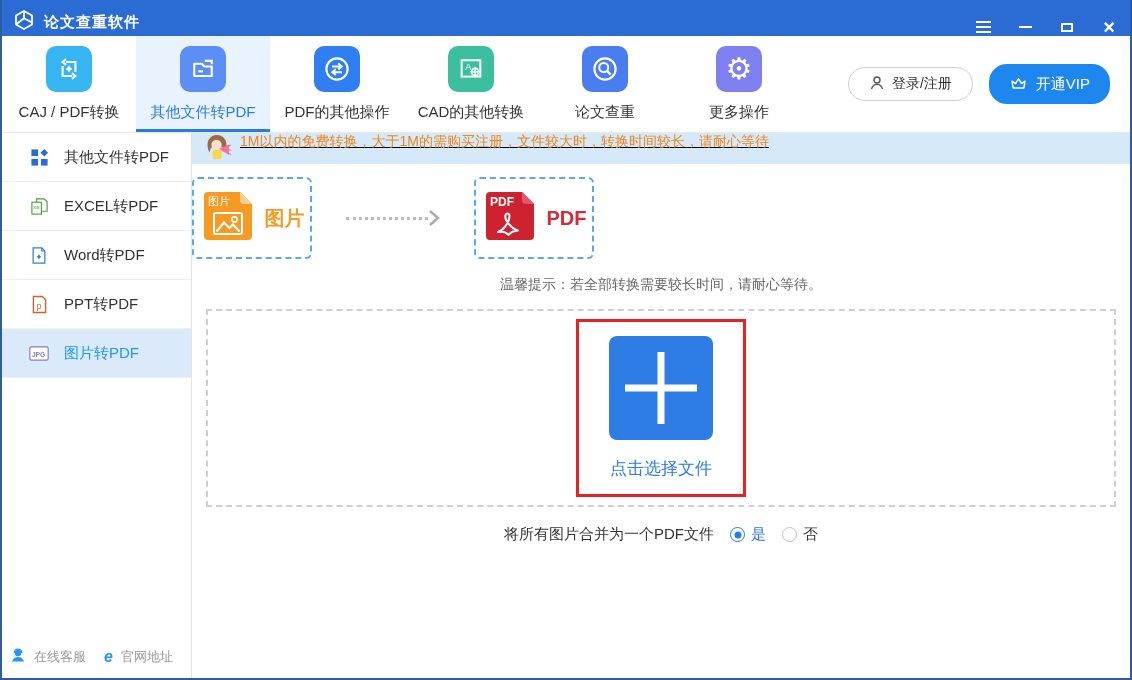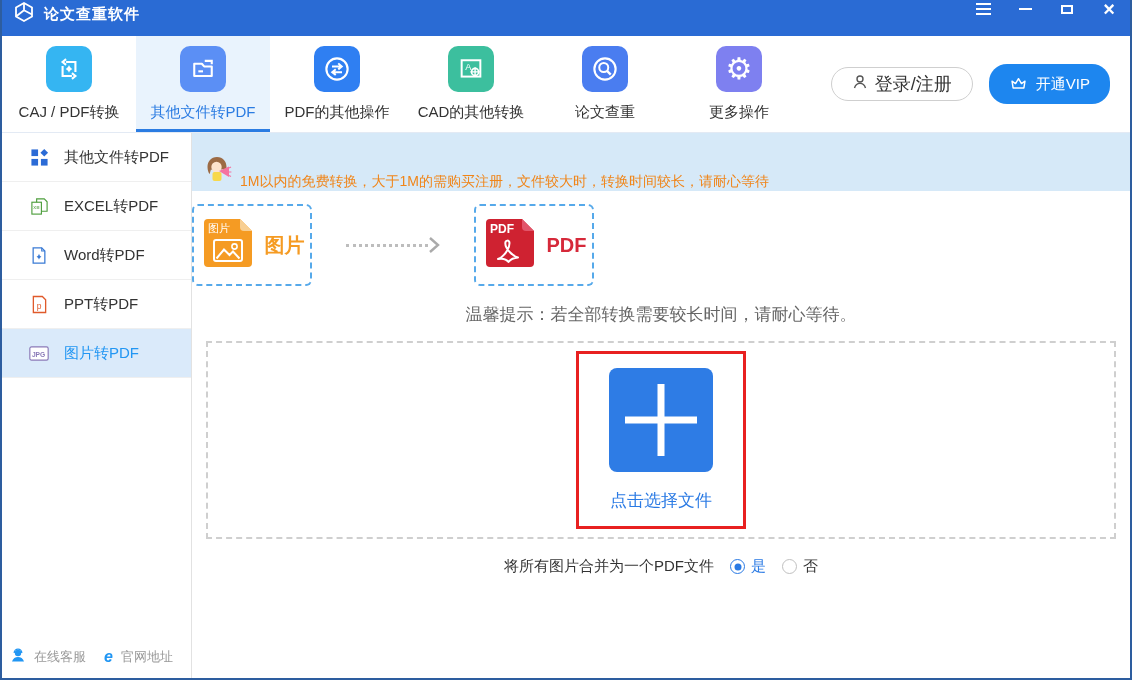--- a/index.html
+++ b/index.html
@@ -1,20 +1,20 @@
 <!DOCTYPE html>
 <html><head>
 <meta charset="utf-8">
 <style>
   * { margin:0; padding:0; box-sizing:border-box; }
   html,body { width:1132px; height:680px; font-family:"Liberation Sans", sans-serif; background:#fff; }
   .window { width:1132px; height:680px; border-left:2px solid #2d5d9f; border-right:2px solid #2d5d9f; border-bottom:2px solid #2d5d9f; display:flex; flex-direction:column; background:#fff; overflow:hidden; }
 
   
-  .titlebar { height:36px; background:#2a6bd4; display:flex; align-items:flex-start; padding:0 12px 0 10px; flex:none; }
+  .titlebar { height:36px; background:#2a6bd4; display:flex; align-items:flex-end; padding:0 12px 0 10px; flex:none; }
   .title-left { display:flex; align-items:center; gap:8px; }
   .app-title { color:#fff; font-size:15px; font-weight:bold; letter-spacing:1px; }
   .title-controls { margin-left:auto; display:flex; align-items:center; gap:24px; }
   .ctl { width:18px; height:18px; display:flex; align-items:center; justify-content:center; cursor:pointer; }
   .ctl-menu { flex-direction:column; gap:3px; }
   .ctl-menu i { display:block; width:15px; height:2px; background:#fff; }
   .ctl-min i { display:block; width:13px; height:2px; background:#fff; }
   .ctl-max i { display:block; width:12px; height:9px; border:2px solid #fff; }
   .ctl-close { color:#fff; font-size:20px; line-height:1; font-weight:bold; }
 
@@ -22,45 +22,45 @@
   .navbar { height:97px; background:#fff; display:flex; align-items:stretch; border-bottom:1px solid #e3eaf4; flex:none; }
   .tab { min-width:134px; padding:0 8px; display:flex; flex-direction:column; align-items:center; justify-content:center; gap:11px; cursor:pointer; }
   .tab-label { font-size:15px; color:#333; white-space:nowrap; }
   .tab.active { background:#e9f3fd; box-shadow:inset 0 -3px 0 #2b7ce2; }
   .tab.active .tab-label { color:#2b7ce2; }
   .tab-icon { width:46px; height:46px; border-radius:10px; display:flex; align-items:center; justify-content:center; }
   .ti-caj { background:#35b5f2; } .ti-other { background:#5b8ff5; } .ti-pdfop { background:#2f7ff2; }
   .ti-cad { background:#3cbf9e; } .ti-check { background:#4a7df0; } .ti-more { background:#7e80f0; }
   .gear-glyph { color:#fff; font-size:30px; line-height:1; font-family:"DejaVu Sans", sans-serif; }
   .nav-right { margin-left:auto; display:flex; align-items:center; gap:16px; padding-right:20px; }
-  .btn-login { height:34px; border-radius:17px; border:1px solid #cfcfcf; background:#fff; display:flex; align-items:center; gap:7px; padding:0 20px; font-size:18px; color:#333; cursor:pointer; white-space:nowrap; }
+  .btn-login { height:34px; border-radius:17px; border:1px solid #cfcfcf; background:#fff; display:flex; align-items:center; gap:7px; padding:0 20px; font-size:14px; color:#333; cursor:pointer; white-space:nowrap; }
   .btn-vip { height:40px; border-radius:18px; border:none; background:#1d86ef; display:flex; align-items:center; gap:8px; padding:0 20px; font-size:15px; color:#fff; cursor:pointer; white-space:nowrap; }
 
   
   .bodyrow { flex:1; display:flex; min-height:0; }
   .sidebar { width:190px; flex:none; border-right:1px solid #e2e2e2; display:flex; flex-direction:column; background:#fff; }
   .side-item { height:49px; flex:none; display:flex; align-items:center; gap:15px; padding-left:27px; border-bottom:1px solid #efefef; font-size:15px; color:#333; cursor:pointer; }
   .side-item.active { background:#daeafa; color:#2196f3; }
   .side-icon { width:20px; height:20px; display:flex; align-items:center; justify-content:center; }
   .side-footer { margin-top:auto; display:flex; align-items:center; gap:18px; padding:10px 8px 12px 8px; }
   .foot-link { display:flex; align-items:center; gap:8px; font-size:13px; color:#999; cursor:pointer; }
   .e-glyph { color:#2196f3; font-weight:bold; font-style:italic; font-size:16px; line-height:1; }
 
   .content { flex:1; display:flex; flex-direction:column; background:#fff; min-width:0; }
-  .notice { height:58px; flex:none; background:#d6e9f8; display:flex; align-items:flex-end; gap:8px; padding:0 12px; }
+  .notice { height:31px; flex:none; background:#d6e9f8; display:flex; align-items:flex-start; gap:8px; padding:0 12px;text-decoration:underline; }
   .notice-text { color:#f08519; font-size:14px; }
 
   .illustration { margin-top:13px; display:flex; align-items:center; gap:34px; }
   .conv-card { width:120px; height:82px; border:2px dashed #56a9ea; border-radius:6px; display:flex; align-items:center; justify-content:center; gap:9px; background:#fff; }
   .conv-label-src { font-size:20px; font-weight:bold; color:#f59b23; }
   .conv-label-dst { font-size:20px; font-weight:bold; color:#d6293a; }
   .arrow-wrap { display:flex; align-items:center; }
   .dotline { width:82px; border-top:3px dotted #bdbdbd; }
 
-  .tip { margin-top:17px; text-align:center; font-size:17px; color:#666; }
+  .tip { margin-top:17px; text-align:center; font-size:14px; color:#666; }
 
   .dropzone { margin:15px 14px 0 14px; height:198px; border:2px dashed #cfcfcf; display:flex; align-items:center; justify-content:center; }
   .red-box { width:170px; height:178px; border:3px solid #e82020; background:#fff; display:flex; flex-direction:column; align-items:center; justify-content:center; gap:17px; }
   .plus-btn { width:104px; height:104px; border-radius:8px; background:#2e7ce5; position:relative; cursor:pointer; }
   .plus-btn::before, .plus-btn::after { content:""; position:absolute; background:#fff; left:50%; top:50%; }
   .plus-btn::before { width:72px; height:7px; transform:translate(-50%,-50%); }
   .plus-btn::after { width:7px; height:72px; transform:translate(-50%,-50%); }
   .pick-label { font-size:17px; color:#2a7ae4; cursor:pointer; }
 
   .merge-row { margin-top:18px; display:flex; align-items:flex-end; justify-content:center; gap:16px; font-size:15px; color:#333; }

